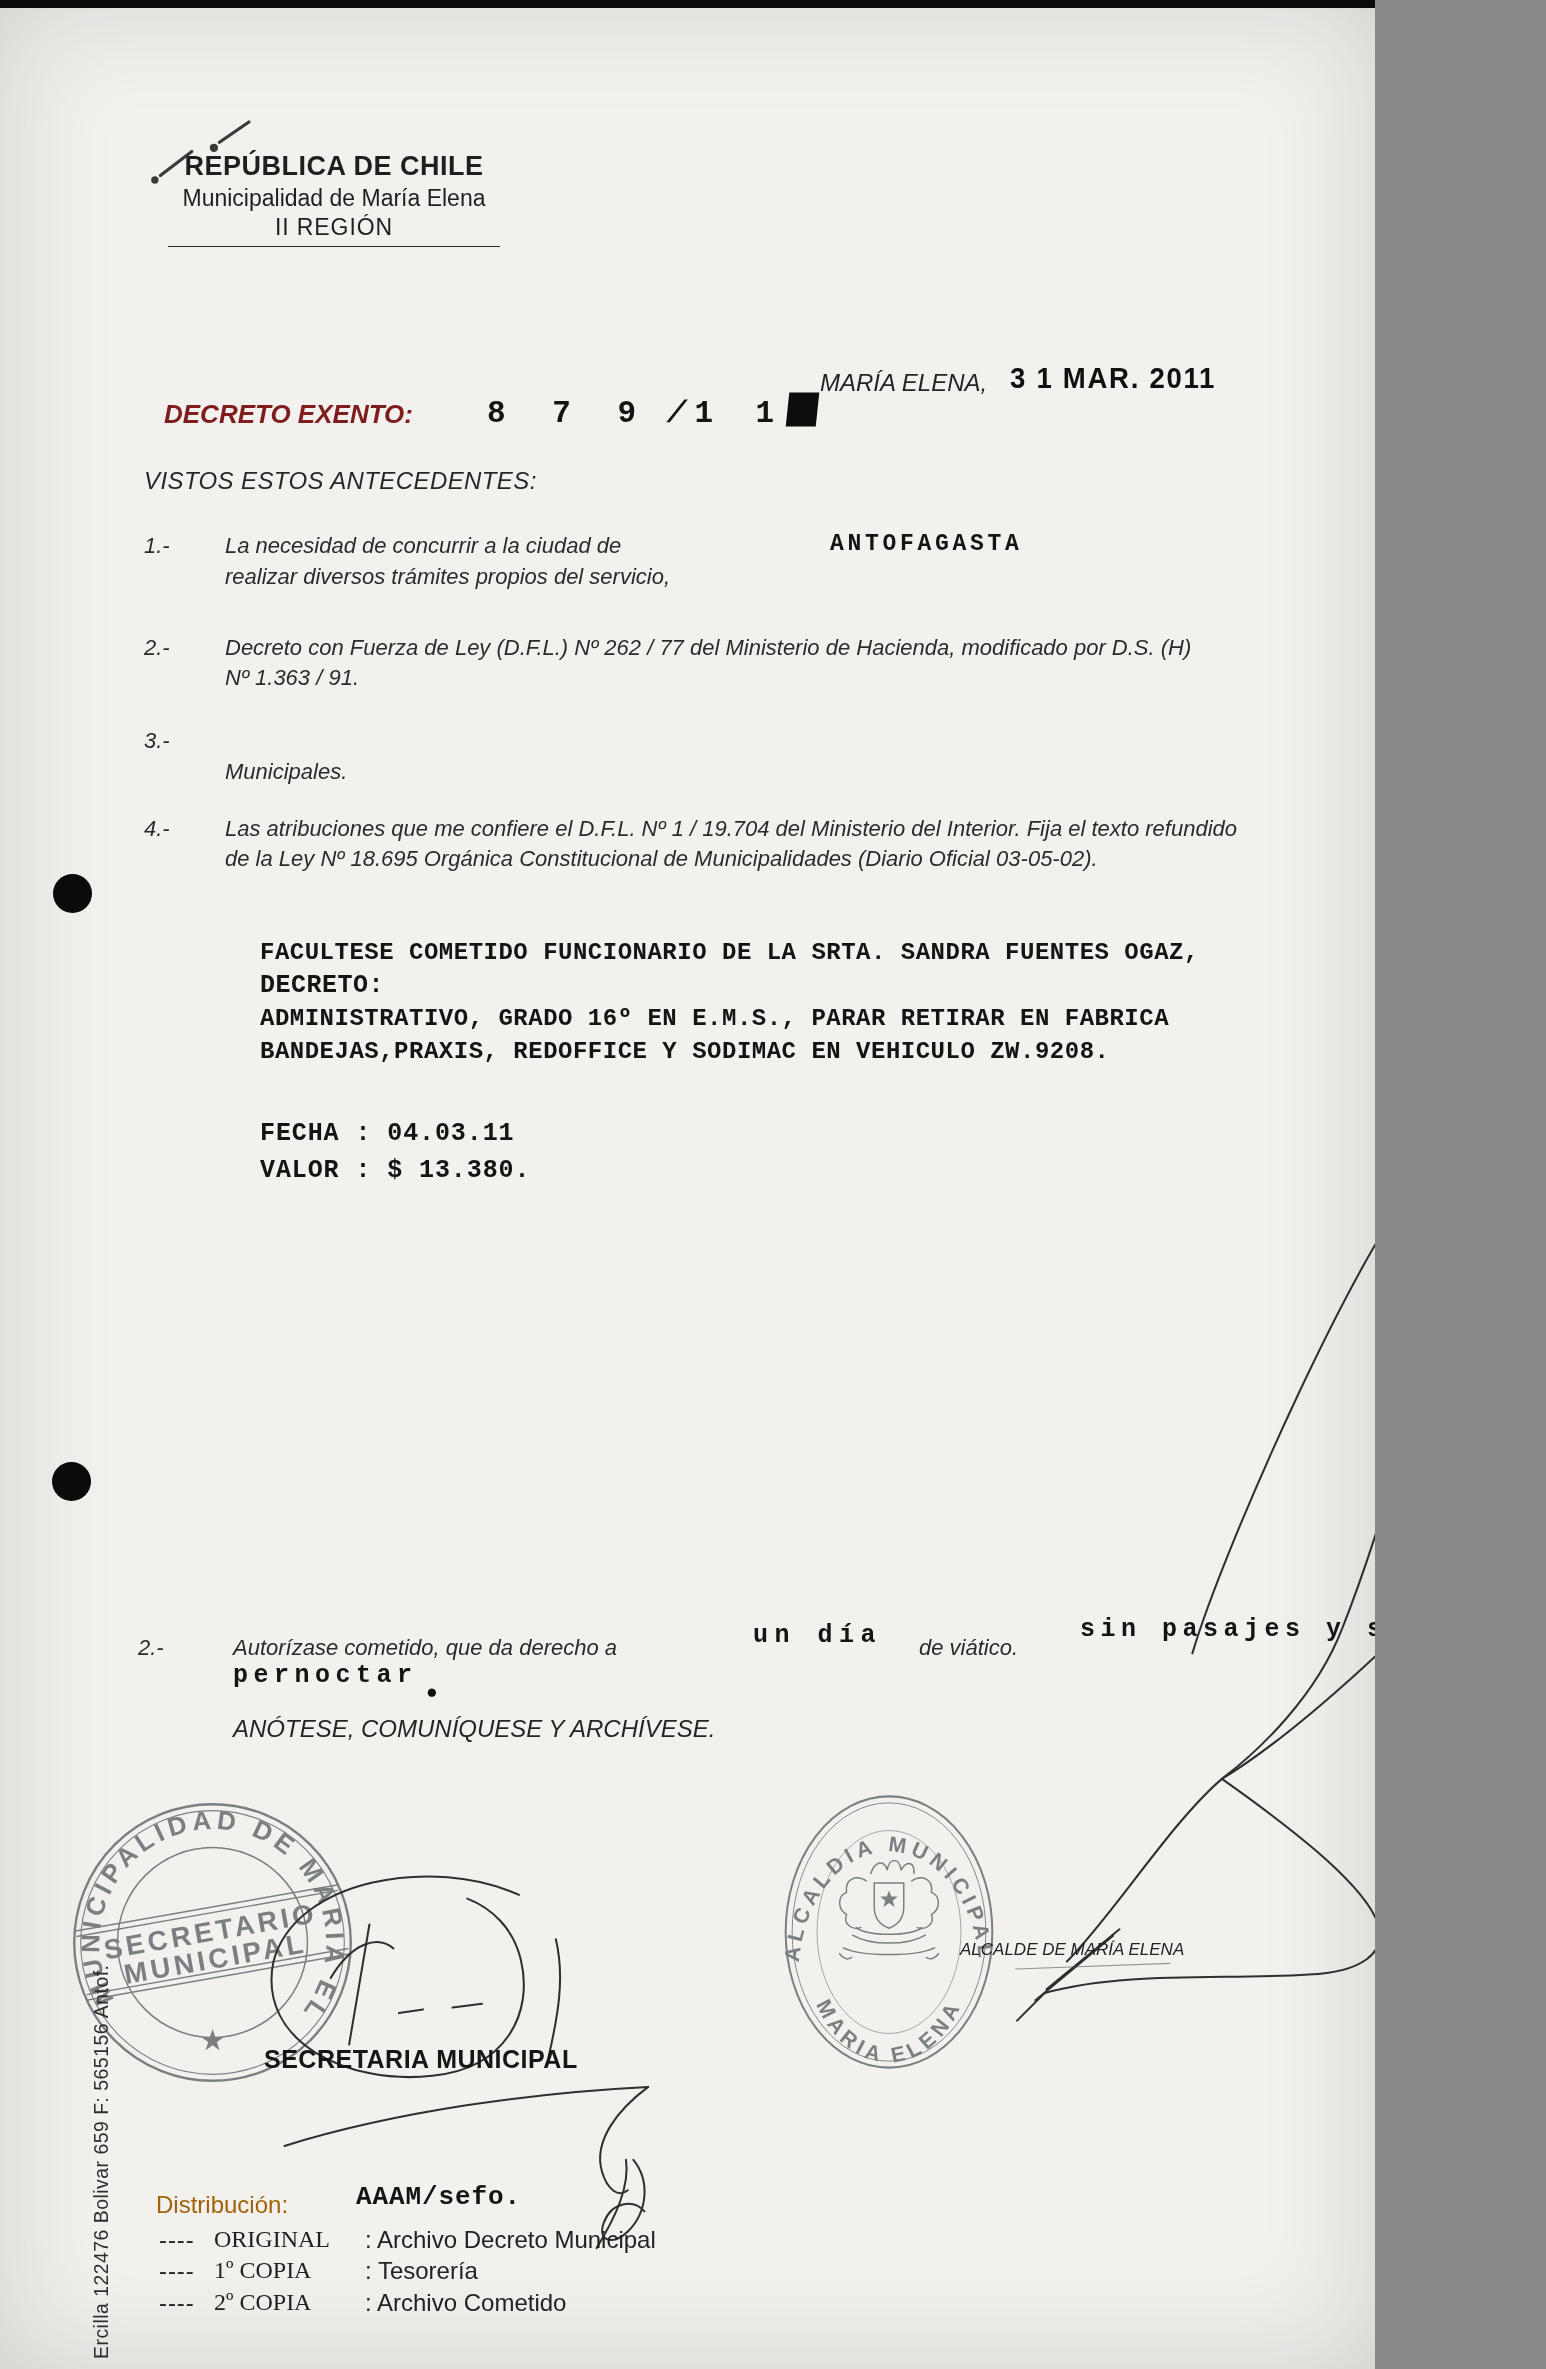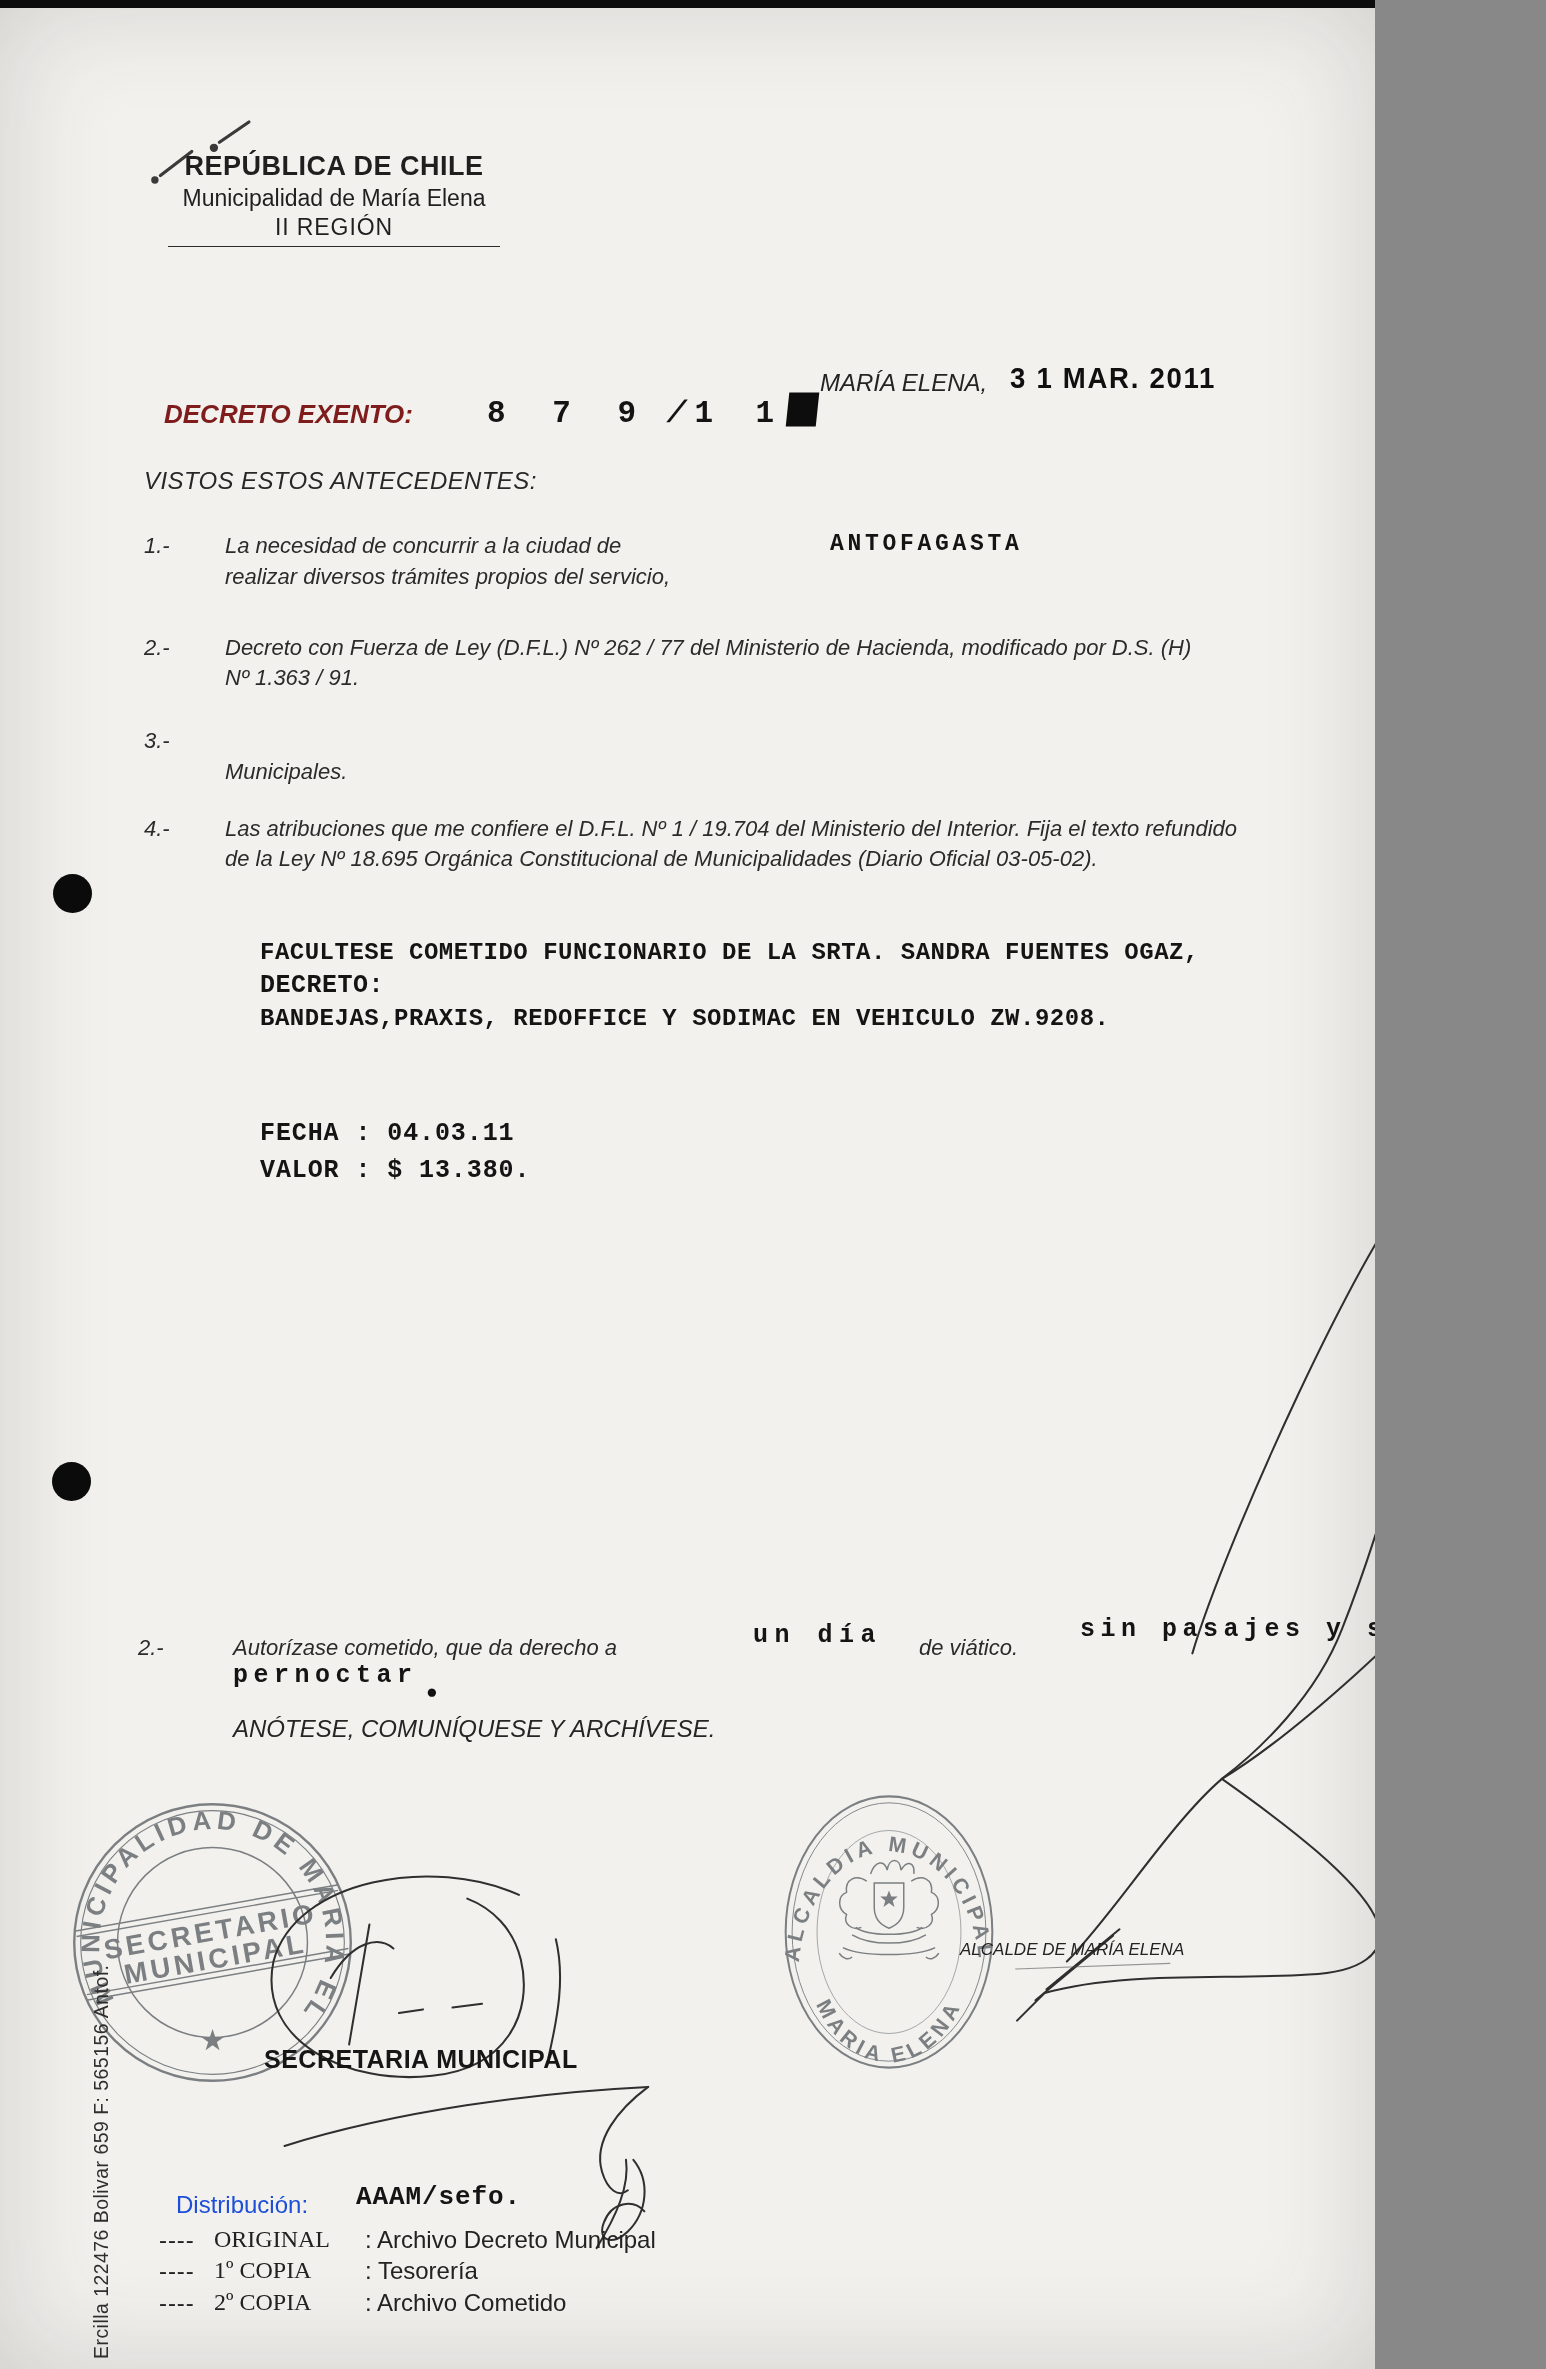--- a/index.html
+++ b/index.html
@@ -41,21 +41,21 @@
   .fv{position:absolute;left:260px;font-size:25px;white-space:nowrap;letter-spacing:0.9px;}
   .authpre{position:absolute;left:233px;top:1635px;font-size:22px;font-style:italic;white-space:nowrap;}
   .typed1{position:absolute;left:753px;top:1621px;font-size:25px;letter-spacing:6.5px;white-space:nowrap;}
   .authmid{position:absolute;left:919px;top:1635px;font-size:22px;font-style:italic;white-space:nowrap;}
   .typed2{position:absolute;left:1060px;top:1615px;font-size:25px;letter-spacing:5.5px;white-space:nowrap;margin-left:20px;}
   .typed3{position:absolute;left:233px;top:1661px;font-size:25px;letter-spacing:5.5px;white-space:nowrap;}
   .bullet{position:absolute;left:426px;top:1680px;font-size:19.4px;color:#111;}
   .closing{position:absolute;left:233px;top:1715px;font-size:24px;font-style:italic;color:#252525;}
   .sigtitle-sec{position:absolute;left:264px;top:2045px;font-size:25px;font-weight:700;color:#161616;letter-spacing:0.5px;}
   .sigtitle-alc{position:absolute;left:960px;top:1940px;font-size:17px;font-style:italic;color:#222;}
-  .dist-label{position:absolute;left:176px;top:2191px;font-size:24px;color:#1d4ed8;}
+  .dist-label{position:absolute;left:156px;top:2191px;font-size:24px;color:#a16207;}
   .dist-init{position:absolute;left:356px;top:2182px;font-size:26px;letter-spacing:0.9px;}
   .drow span{position:absolute;font-size:24px;color:#222;white-space:nowrap;}
   .drow .dash{left:159px;letter-spacing:0.9px;}
   .drow .copy{left:214px;font-family:Liberation Serif, serif;}
   .drow .dest{left:365px;}
   .marginprint{position:absolute;left:90px;top:2359px;transform:rotate(-90deg);transform-origin:0 0;font-size:19.4px;color:#2e2e2e;white-space:nowrap;letter-spacing:0.5px;}
   svg{position:absolute;overflow:visible;}
   .ink{stroke:#2f2f2f;stroke-width:2.2;fill:none;stroke-linecap:round;stroke-linejoin:round;}
   .stampink{stroke:#6b7073;fill:none;}
   .stamptext{fill:#6b7073;font-family:"Liberation Sans",sans-serif;font-weight:600;}
@@ -108,20 +108,21 @@
   <div class="inum" style="left:144px;top:816px;">4.-</div>
   <div class="iline" style="top:816px;">Las atribuciones que me confiere el D.F.L. Nº 1 / 19.704 del Ministerio del Interior. Fija el texto refundido</div>
   <div class="iline" style="top:846px;">de la Ley Nº 18.695 Orgánica Constitucional de Municipalidades (Diario Oficial 03-05-02).</div>
 
   <div class="dot" style="left:53px;top:874px;"></div>
   <div class="dot" style="left:52px;top:1462px;"></div>
 
   <div class="resblock">
     <div class="rl mono">FACULTESE COMETIDO FUNCIONARIO DE LA SRTA. SANDRA FUENTES OGAZ,</div>
     <div class="rl mono" style="font-size:25px;">DECRETO:</div>
+    <div class="rl mono">ADMINISTRATIVO, GRADO 16º EN E.M.S., PARAR RETIRAR EN FABRICA</div>
     <div class="rl mono">BANDEJAS,PRAXIS, REDOFFICE Y SODIMAC EN VEHICULO ZW.9208.</div>
   </div>
 
   <div class="fv mono" style="top:1119px;"><span>FECHA :</span>&nbsp;<span>04.03.11</span></div>
   <div class="fv mono" style="top:1156px;"><span>VALOR :</span>&nbsp;<span>$ 13.380.</span></div>
 
   <div class="inum" style="left:138px;top:1635px;">2.-</div>
   <div class="authpre">Autorízase cometido, que da derecho a</div>
   <div class="typed1 mono">un día</div>
   <div class="authmid">de viático.</div>

